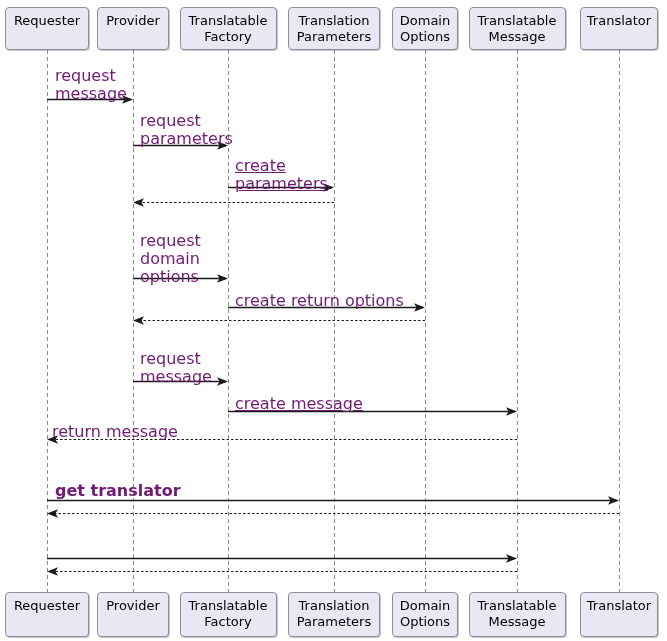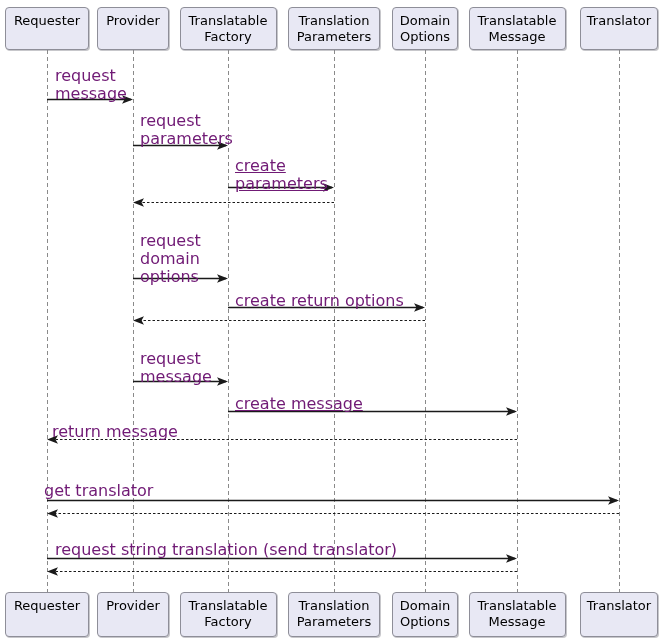--- a/index.html
+++ b/index.html
@@ -112,15 +112,14 @@
     <div class="mlabel" style="left: 235px; top: 157px; text-decoration: underline;">create
 parameters</div>
     <div class="mlabel" style="left: 140px; top: 232px;">request
 domain
 options</div>
     <div class="mlabel" style="left: 235px; top: 292px;">create return options</div>
     <div class="mlabel" style="left: 140px; top: 350px;">request
 message</div>
     <div class="mlabel" style="left: 235px; top: 395px; text-decoration: underline;">create message</div>
     <div class="mlabel" style="left: 52px; top: 423px;">return message</div>
-    <div class="mlabel" style="left: 44px; top: 482px;">get translator</div>
-    <div class="mlabel" style="left: 55px; top: 541px;">request string translation (send translator)</div>
+    <div class="mlabel" style="left: 55px; top: 482px; font-weight: bold;">get translator</div>
   </div>
 
 </body></html>

